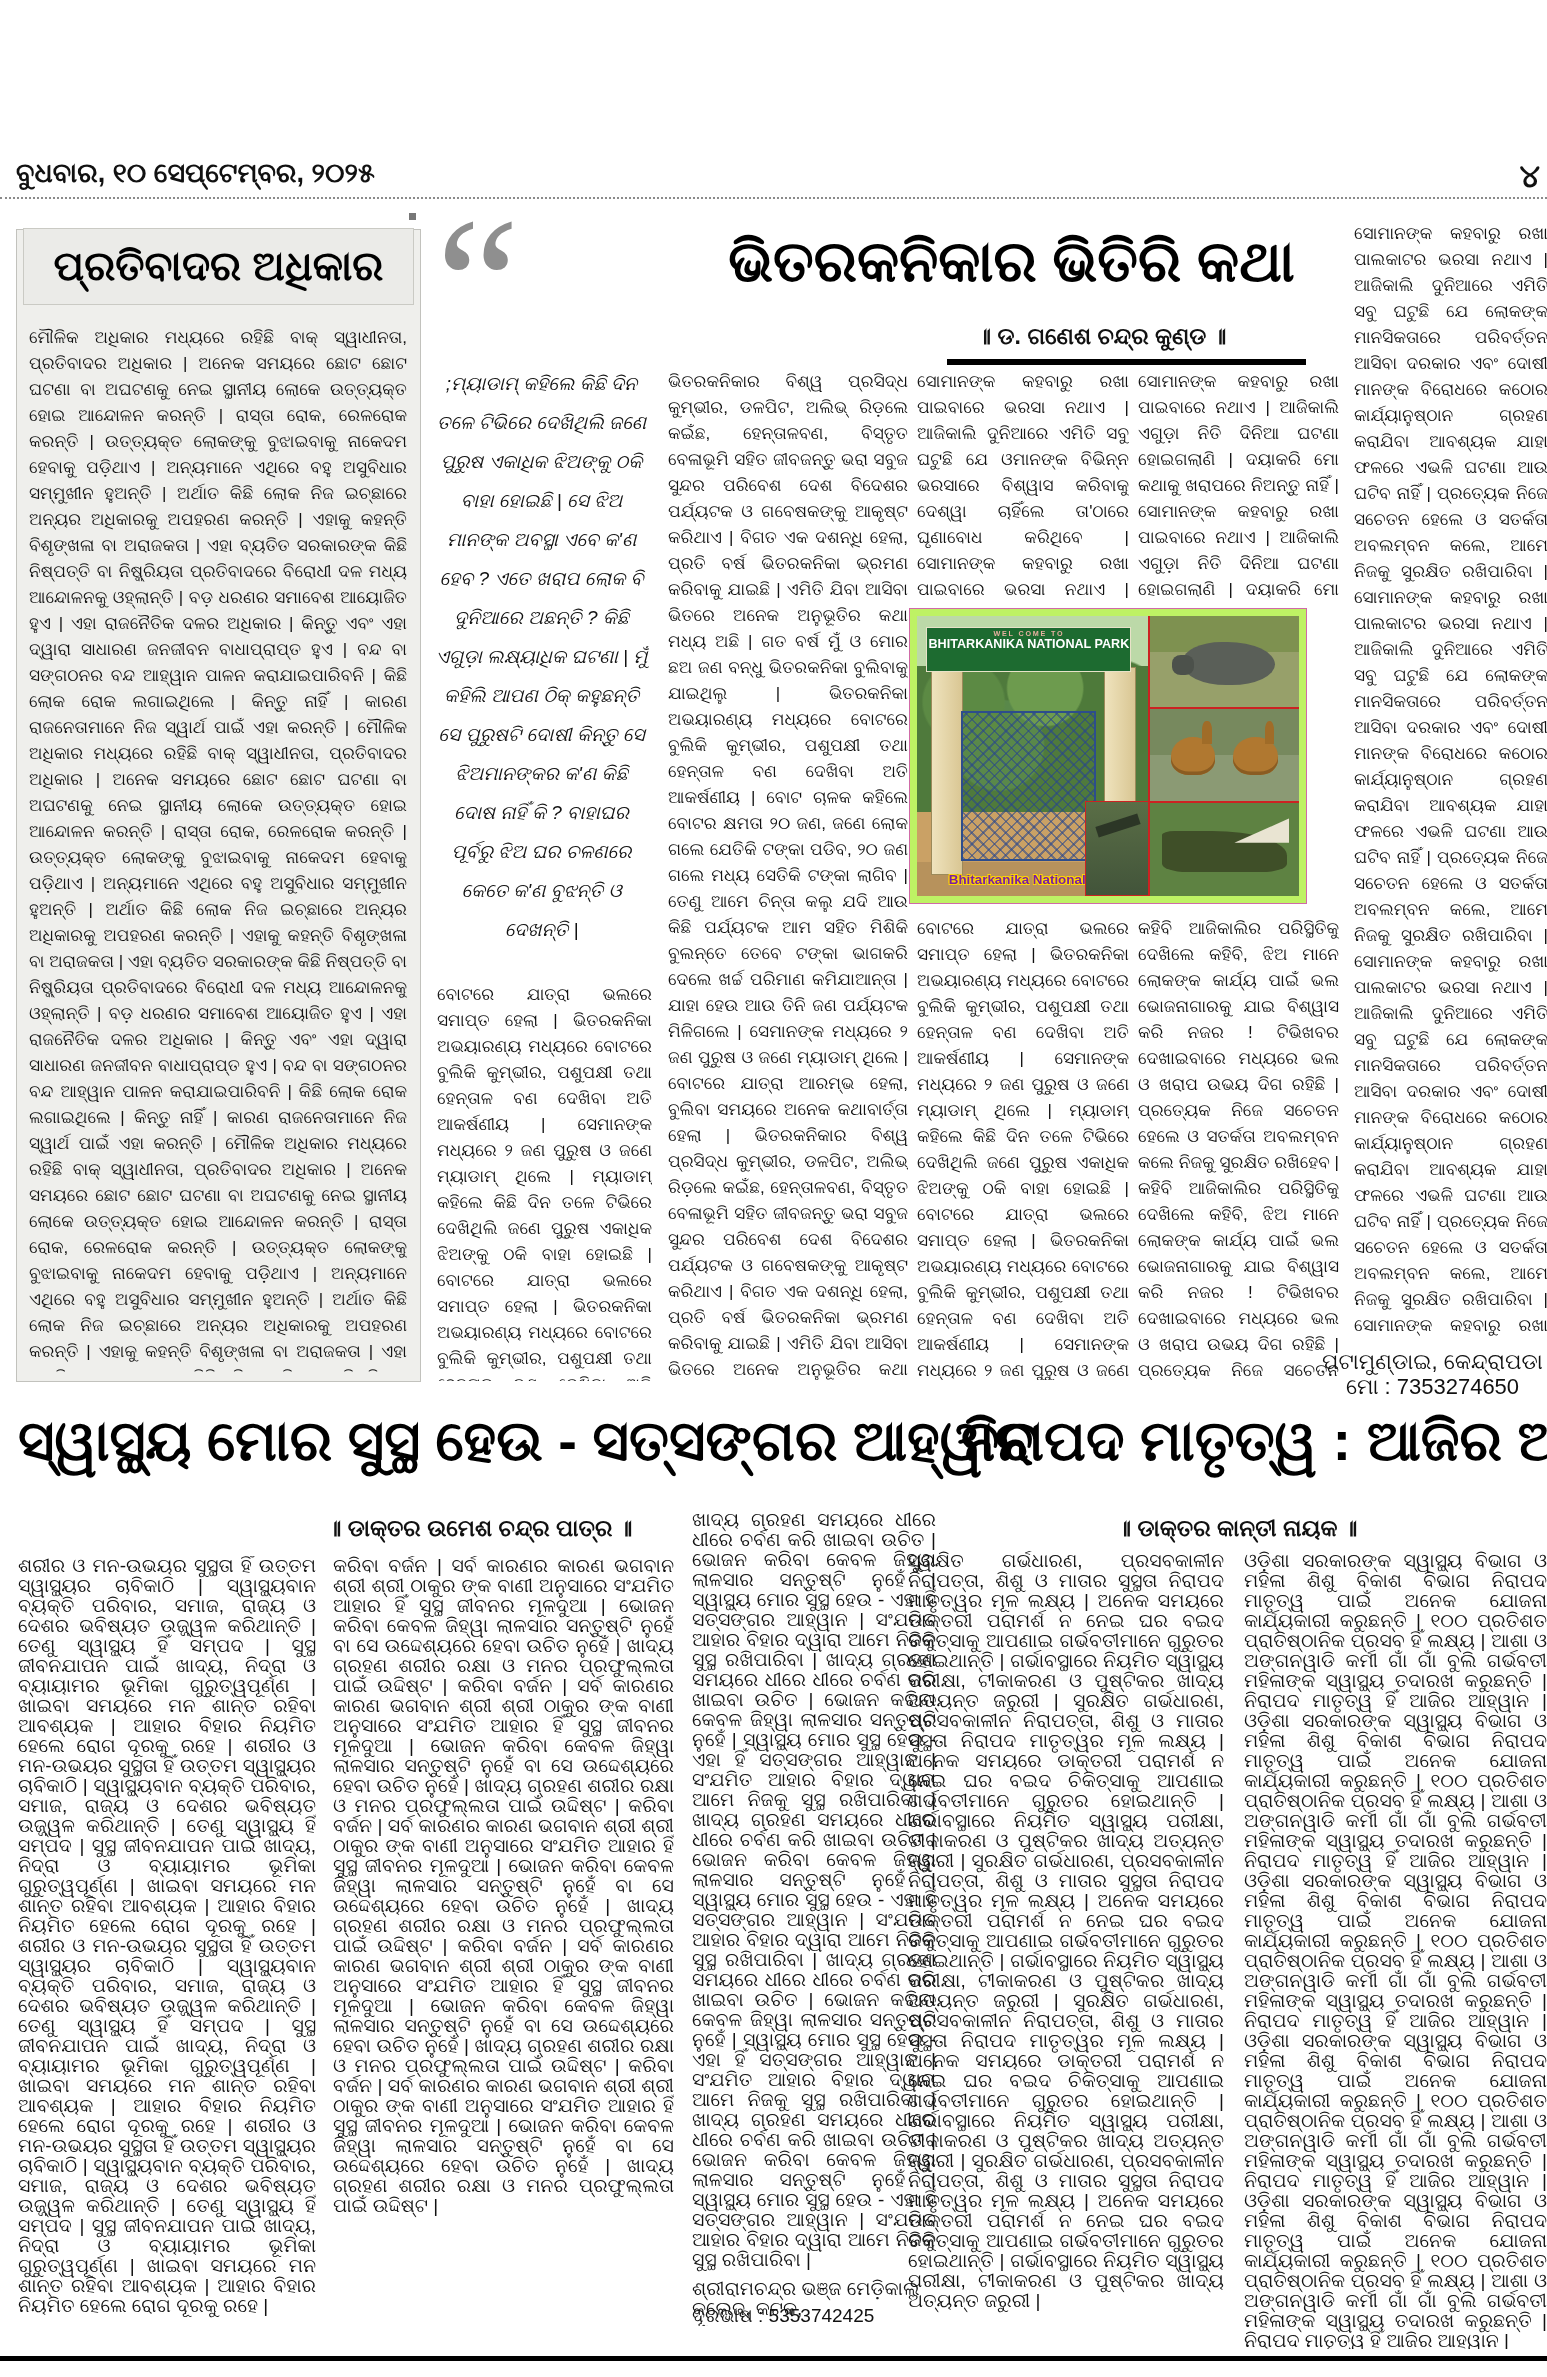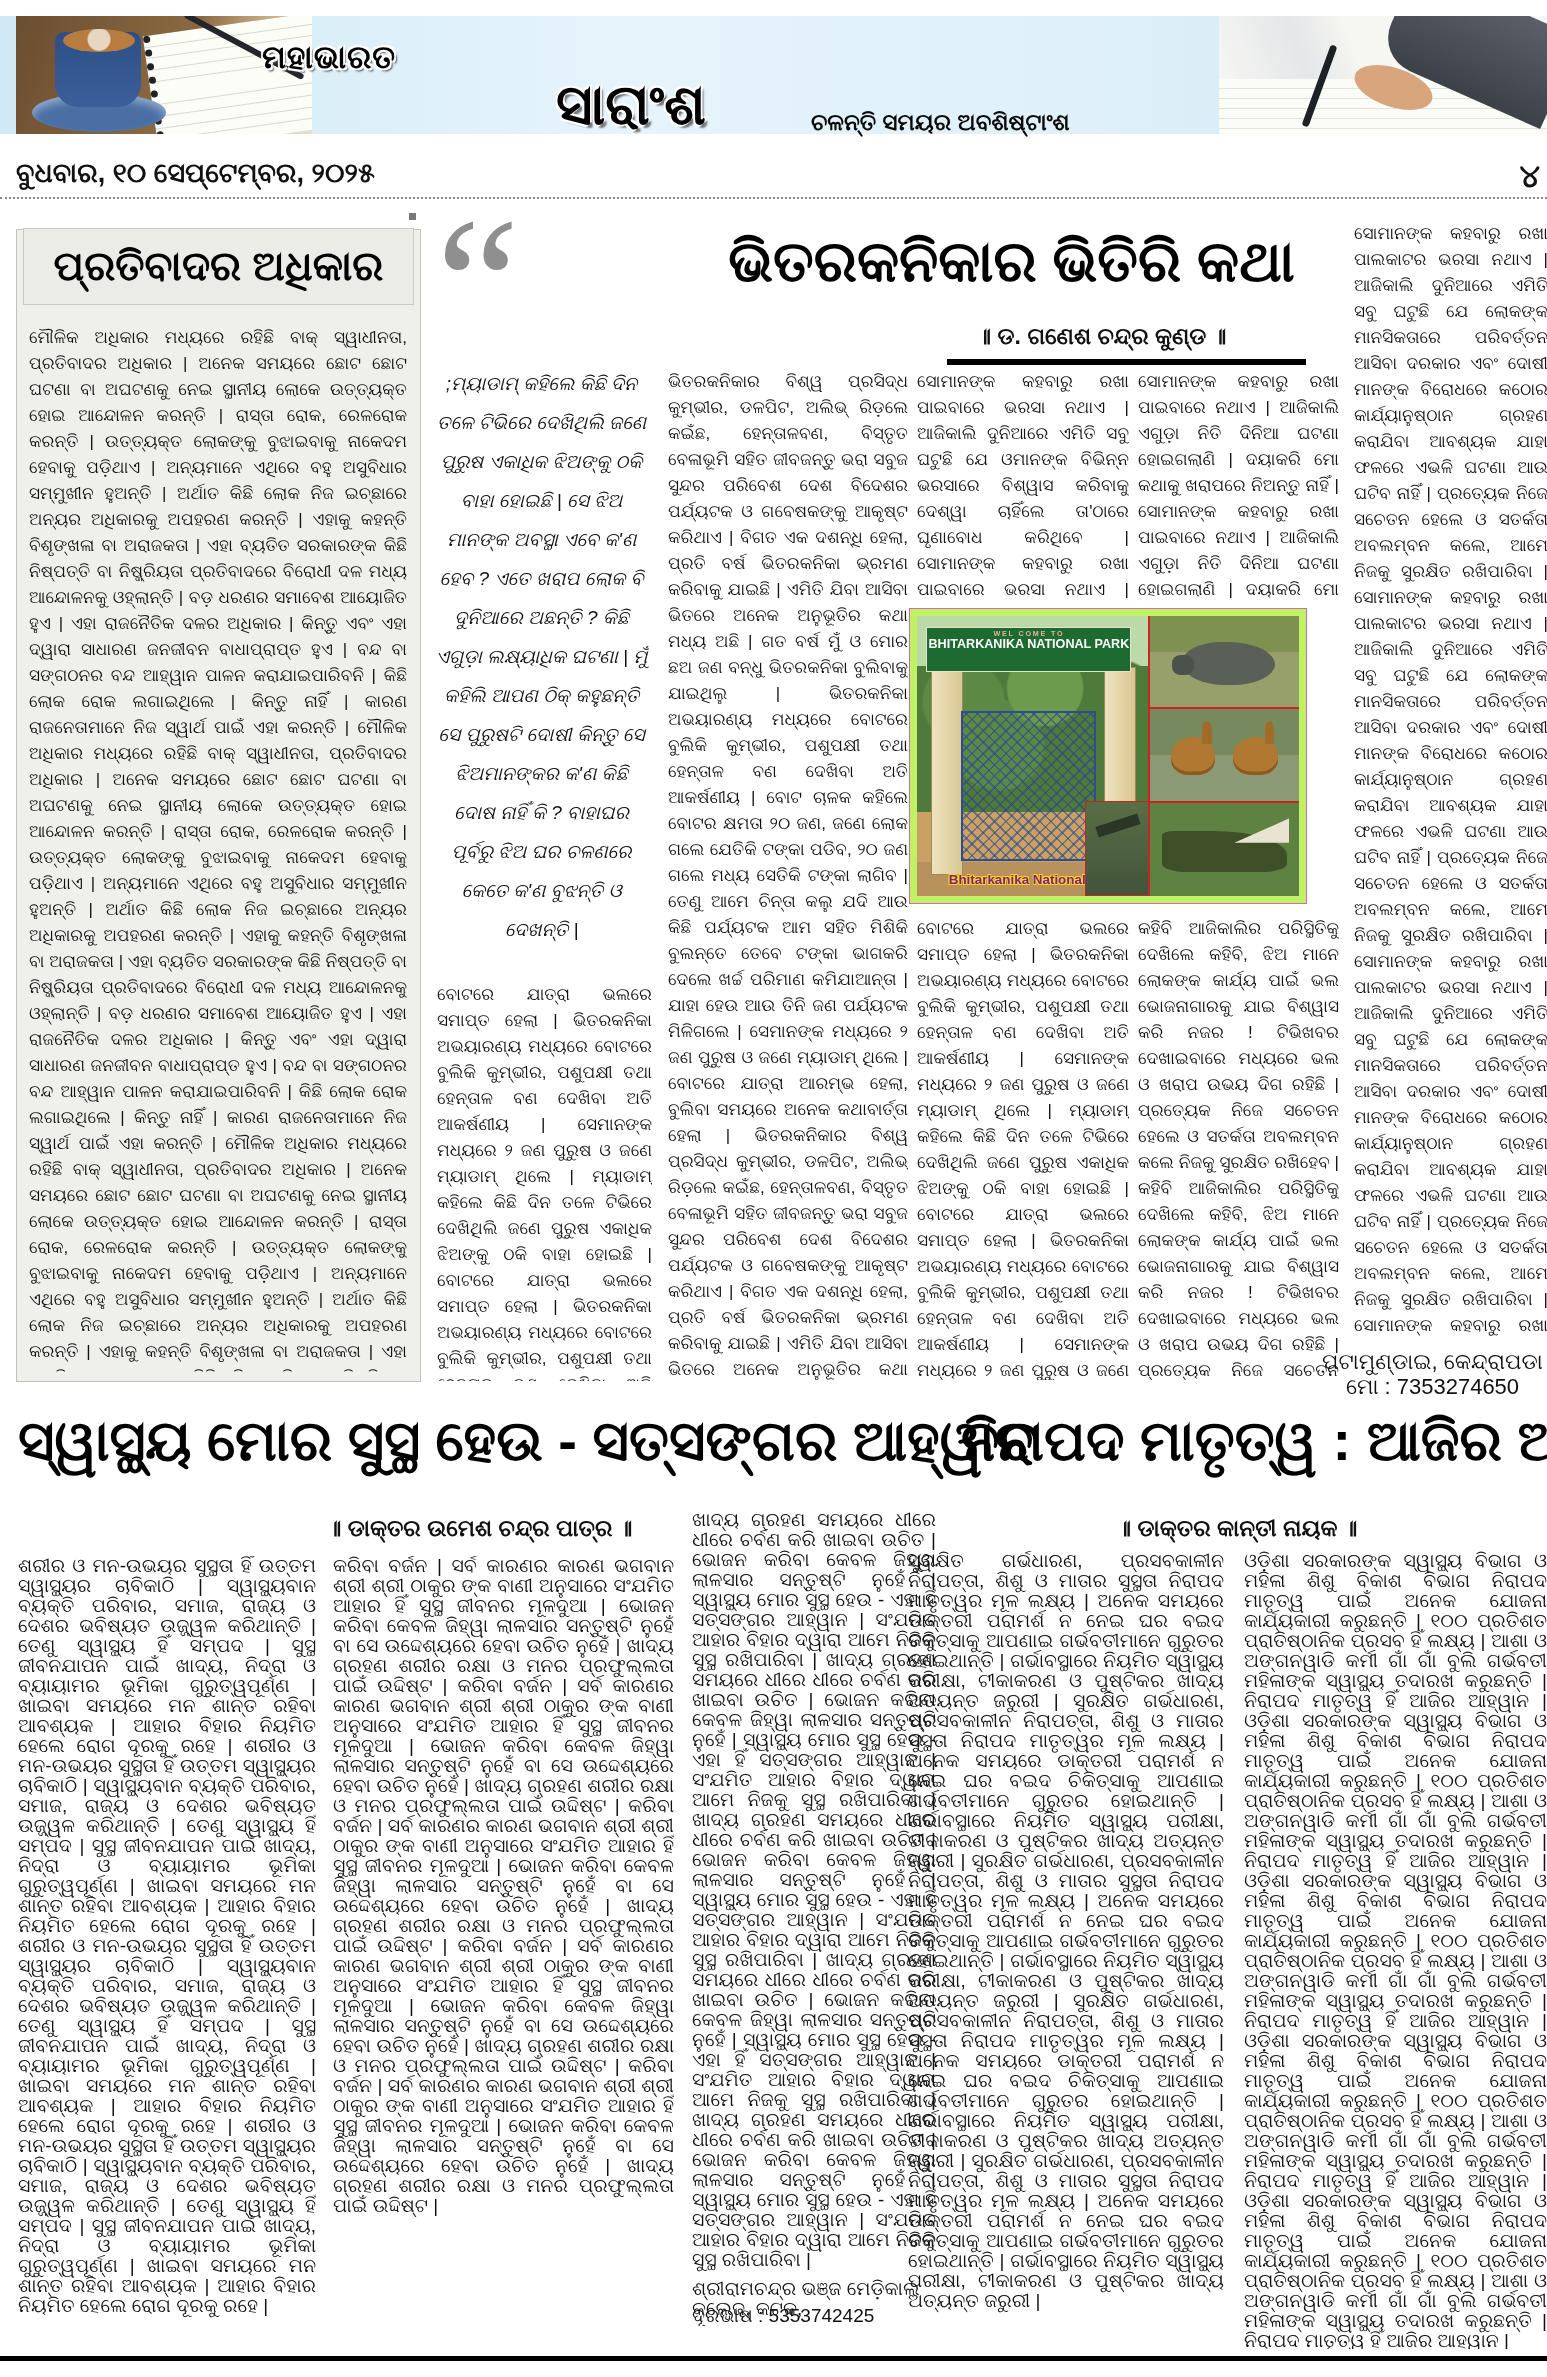--- a/index.html
+++ b/index.html
@@ -81,38 +81,20 @@
   .b-head-r{left:961px;top:1400px;width:586px;height:86px;font-size:56px;line-height:82px;text-align:center;white-space:nowrap;}
   .b-byline{font-size:23px;font-weight:bold;text-align:center;}
   .bottom-rule{left:0;top:2356px;width:1547px;height:4.5px;background:#000;}
   .sq{left:409px;top:213px;width:7.2px;height:7.2px;background:#777;}
 </style>
 </head>
 <body>
 
 <div id="page">
 
-  <div class="abs banner">
-    <div class="abs banner-left">
-      <div class="abs notebook"></div>
-      <div class="abs pen1"></div>
-      <div class="abs saucer"></div>
-      <div class="abs cup"></div>
-      <div class="abs coffee"></div>
-    </div>
-    <div class="abs masthead">ମହାଭାରତ</div>
-    <div class="abs banner-title">ସାରାଂଶ</div>
-    <div class="abs banner-sub">ଚଳନ୍ତି ସମୟର ଅବଶିଷ୍ଟାଂଶ</div>
-    <div class="abs banner-right">
-      <div class="abs paper-lines"></div>
-      <div class="abs sleeve"></div>
-      <div class="abs hand"></div>
-      <div class="abs pen2"></div>
-    </div>
-  </div>
 
   <div class="abs date-text">ବୁଧବାର, ୧୦ ସେପ୍ଟେମ୍ବର, ୨୦୨୫</div>
   <div class="abs page-num">୪</div>
   <div class="abs dotted"></div>
   <div class="abs sq"></div>
 
   <div class="abs left-box"></div>
   <div class="abs left-head headline">ପ୍ରତିବାଦର ଅଧିକାର</div>
   <div class="abs left-body body-txt">ମୌଳିକ ଅଧିକାର ମଧ୍ୟରେ ରହିଛି ବାକ୍ ସ୍ୱାଧୀନତା, ପ୍ରତିବାଦର ଅଧିକାର | ଅନେକ ସମୟରେ ଛୋଟ ଛୋଟ ଘଟଣା ବା ଅଘଟଣକୁ ନେଇ ସ୍ଥାନୀୟ ଲୋକେ ଉତ୍ତ୍ୟକ୍ତ ହୋଇ ଆନ୍ଦୋଳନ କରନ୍ତି | ରାସ୍ତା ରୋକ, ରେଳରୋକ କରନ୍ତି | ଉତ୍ତ୍ୟକ୍ତ ଲୋକଙ୍କୁ ବୁଝାଇବାକୁ ନାକେଦମ ହେବାକୁ ପଡ଼ିଥାଏ | ଅନ୍ୟମାନେ ଏଥିରେ ବହୁ ଅସୁବିଧାର ସମ୍ମୁଖୀନ ହୁଅନ୍ତି | ଅର୍ଥାତ କିଛି ଲୋକ ନିଜ ଇଚ୍ଛାରେ ଅନ୍ୟର ଅଧିକାରକୁ ଅପହରଣ କରନ୍ତି | ଏହାକୁ କହନ୍ତି ବିଶୃଙ୍ଖଳା ବା ଅରାଜକତା | ଏହା ବ୍ୟତିତ ସରକାରଙ୍କ କିଛି ନିଷ୍ପତ୍ତି ବା ନିଷ୍କ୍ରିୟତା ପ୍ରତିବାଦରେ ବିରୋଧୀ ଦଳ ମଧ୍ୟ ଆନ୍ଦୋଳନକୁ ଓହ୍ଲାନ୍ତି | ବଡ଼ ଧରଣର ସମାବେଶ ଆୟୋଜିତ ହୁଏ | ଏହା ରାଜନୈତିକ ଦଳର ଅଧିକାର | କିନ୍ତୁ ଏବଂ ଏହା ଦ୍ୱାରା ସାଧାରଣ ଜନଜୀବନ ବାଧାପ୍ରାପ୍ତ ହୁଏ | ବନ୍ଦ ବା ସଙ୍ଗଠନର ବନ୍ଦ ଆହ୍ୱାନ ପାଳନ କରାଯାଇପାରିବନି | କିଛି ଲୋକ ରୋକ ଲଗାଇଥିଲେ | କିନ୍ତୁ ନାହିଁ | କାରଣ ରାଜନେତାମାନେ ନିଜ ସ୍ୱାର୍ଥ ପାଇଁ ଏହା କରନ୍ତି | ମୌଳିକ ଅଧିକାର ମଧ୍ୟରେ ରହିଛି ବାକ୍ ସ୍ୱାଧୀନତା, ପ୍ରତିବାଦର ଅଧିକାର | ଅନେକ ସମୟରେ ଛୋଟ ଛୋଟ ଘଟଣା ବା ଅଘଟଣକୁ ନେଇ ସ୍ଥାନୀୟ ଲୋକେ ଉତ୍ତ୍ୟକ୍ତ ହୋଇ ଆନ୍ଦୋଳନ କରନ୍ତି | ରାସ୍ତା ରୋକ, ରେଳରୋକ କରନ୍ତି | ଉତ୍ତ୍ୟକ୍ତ ଲୋକଙ୍କୁ ବୁଝାଇବାକୁ ନାକେଦମ ହେବାକୁ ପଡ଼ିଥାଏ | ଅନ୍ୟମାନେ ଏଥିରେ ବହୁ ଅସୁବିଧାର ସମ୍ମୁଖୀନ ହୁଅନ୍ତି | ଅର୍ଥାତ କିଛି ଲୋକ ନିଜ ଇଚ୍ଛାରେ ଅନ୍ୟର ଅଧିକାରକୁ ଅପହରଣ କରନ୍ତି | ଏହାକୁ କହନ୍ତି ବିଶୃଙ୍ଖଳା ବା ଅରାଜକତା | ଏହା ବ୍ୟତିତ ସରକାରଙ୍କ କିଛି ନିଷ୍ପତ୍ତି ବା ନିଷ୍କ୍ରିୟତା ପ୍ରତିବାଦରେ ବିରୋଧୀ ଦଳ ମଧ୍ୟ ଆନ୍ଦୋଳନକୁ ଓହ୍ଲାନ୍ତି | ବଡ଼ ଧରଣର ସମାବେଶ ଆୟୋଜିତ ହୁଏ | ଏହା ରାଜନୈତିକ ଦଳର ଅଧିକାର | କିନ୍ତୁ ଏବଂ ଏହା ଦ୍ୱାରା ସାଧାରଣ ଜନଜୀବନ ବାଧାପ୍ରାପ୍ତ ହୁଏ | ବନ୍ଦ ବା ସଙ୍ଗଠନର ବନ୍ଦ ଆହ୍ୱାନ ପାଳନ କରାଯାଇପାରିବନି | କିଛି ଲୋକ ରୋକ ଲଗାଇଥିଲେ | କିନ୍ତୁ ନାହିଁ | କାରଣ ରାଜନେତାମାନେ ନିଜ ସ୍ୱାର୍ଥ ପାଇଁ ଏହା କରନ୍ତି | ମୌଳିକ ଅଧିକାର ମଧ୍ୟରେ ରହିଛି ବାକ୍ ସ୍ୱାଧୀନତା, ପ୍ରତିବାଦର ଅଧିକାର | ଅନେକ ସମୟରେ ଛୋଟ ଛୋଟ ଘଟଣା ବା ଅଘଟଣକୁ ନେଇ ସ୍ଥାନୀୟ ଲୋକେ ଉତ୍ତ୍ୟକ୍ତ ହୋଇ ଆନ୍ଦୋଳନ କରନ୍ତି | ରାସ୍ତା ରୋକ, ରେଳରୋକ କରନ୍ତି | ଉତ୍ତ୍ୟକ୍ତ ଲୋକଙ୍କୁ ବୁଝାଇବାକୁ ନାକେଦମ ହେବାକୁ ପଡ଼ିଥାଏ | ଅନ୍ୟମାନେ ଏଥିରେ ବହୁ ଅସୁବିଧାର ସମ୍ମୁଖୀନ ହୁଅନ୍ତି | ଅର୍ଥାତ କିଛି ଲୋକ ନିଜ ଇଚ୍ଛାରେ ଅନ୍ୟର ଅଧିକାରକୁ ଅପହରଣ କରନ୍ତି | ଏହାକୁ କହନ୍ତି ବିଶୃଙ୍ଖଳା ବା ଅରାଜକତା | ଏହା ବ୍ୟତିତ ସରକାରଙ୍କ କିଛି ନିଷ୍ପତ୍ତି ବା ନିଷ୍କ୍ରିୟତା ପ୍ରତିବାଦରେ ବିରୋଧୀ ଦଳ ମଧ୍ୟ ଆନ୍ଦୋଳନକୁ ଓହ୍ଲାନ୍ତି | ବଡ଼ ଧରଣର ସମାବେଶ ଆୟୋଜିତ ହୁଏ | ଏହା ରାଜନୈତିକ ଦଳର ଅଧିକାର | କିନ୍ତୁ ଏବଂ ଏହା ଦ୍ୱାରା ସାଧାରଣ ଜନଜୀବନ ବାଧାପ୍ରାପ୍ତ ହୁଏ | ବନ୍ଦ ବା ସଙ୍ଗଠନର ବନ୍ଦ ଆହ୍ୱାନ ପାଳନ କରାଯାଇପାରିବନି | କିଛି ଲୋକ ରୋକ ଲଗାଇଥିଲେ | କିନ୍ତୁ ନାହିଁ | କାରଣ ରାଜନେତାମାନେ ନିଜ ସ୍ୱାର୍ଥ ପାଇଁ ଏହା କରନ୍ତି |</div>
 

